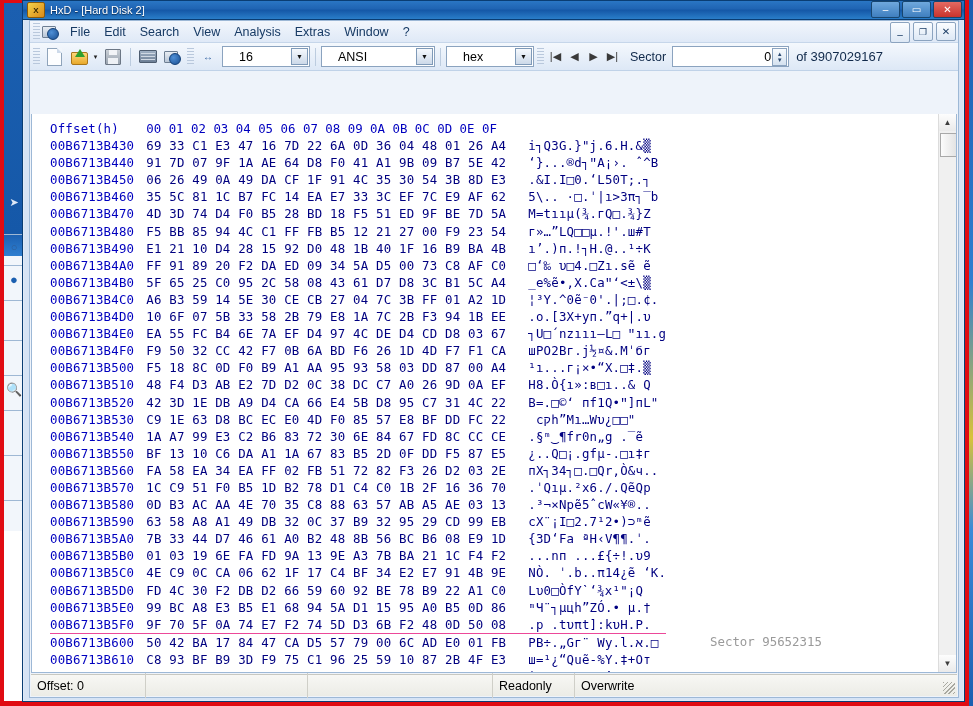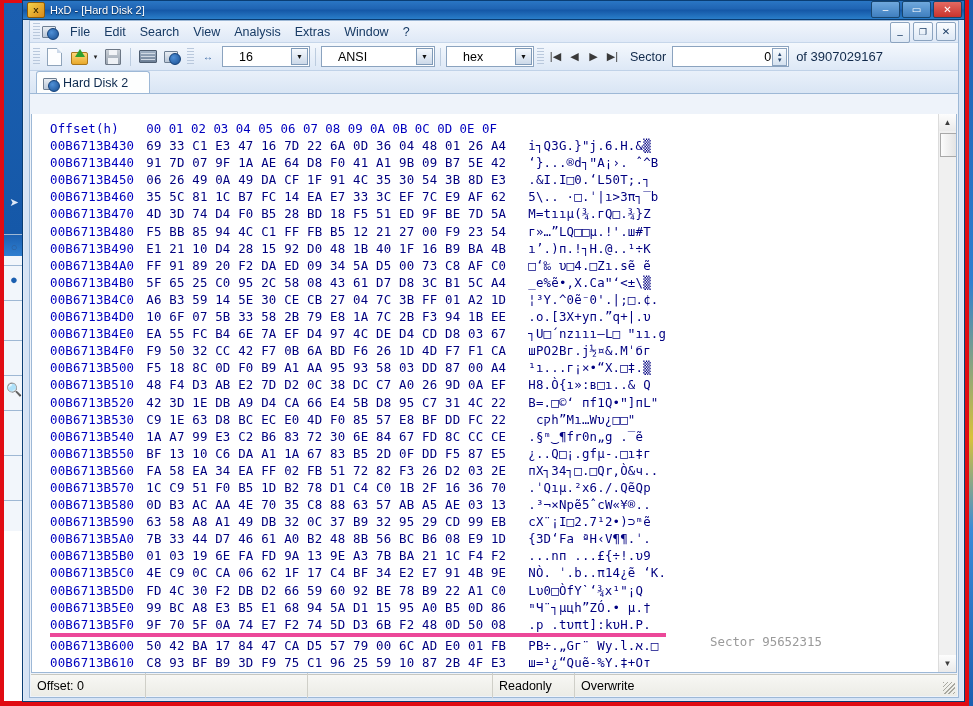--- a/index.html
+++ b/index.html
@@ -93,21 +93,21 @@
      border:1px solid #9db8d6;border-top:none;overflow:hidden;}
   .hexwrap{position:absolute;left:0;top:0;right:17px;bottom:0;background:#fff;overflow:hidden;}
   .hexpad{padding:6px 0 0 18px;}
   table.hex{border-collapse:collapse;font-family:"DejaVu Sans Mono","Liberation Mono",monospace;
      font-size:12.4px;white-space:pre;}
   table.hex td{padding:0;line-height:17.1px;height:17.1px;}
   .c-off{color:#0000bf;padding-right:12px !important;letter-spacing:.2px;margin-left:35px;}
   .c-head{color:#0000bf;margin-top:46px;}
   .c-hex{color:#000080;letter-spacing:.2px;text-align:center;}
   .c-asc{color:#000080;padding-left:22px !important;letter-spacing:.2px;}
-  tr.sector-top td{border-top:4px solid #ec4899;}
+  tr.sector-top td{border-top:1px solid #ec4899;}
   .hdr td{color:#0000bf;}
   .hdr .c-off{color:#0000bf;}
 
   .sector-label{position:absolute;color:#9a9a9a;font-family:"DejaVu Sans Mono","Liberation Mono",monospace;
      font-size:12.4px;}
 
   
   .vscroll{position:absolute;right:0;top:0;width:17px;bottom:0;background:#f0f0f0;border-left:1px solid #dcdcdc;}
   .vs-arrow{width:17px;height:17px;background:linear-gradient(to bottom,#fdfdfd,#eaeaea);
      display:flex;align-items:center;justify-content:center;font-size:8px;color:#3c3c3c;}
@@ -270,30 +270,20 @@
           <div class="spin" style="width:98px;margin-left:6px;">
             <span>0</span>
             <span class="sp">
               <span>▲</span>
               <span>▼</span>
             </span>
           </div>
           <div style="margin-left:7px;color:#10294a;font-size:13px;white-space:nowrap;">of 3907029167</div>
         </div>
 
-        <div class="tabstrip">
-          <div class="tab">
-            <span class="tico">
-              <span class="disk-ico" style="display:inline-block;">
-                <span class="box"></span><span class="disc"></span>
-              </span>
-            </span>
-            <span>Hard Disk 2</span>
-          </div>
-        </div>
 
         <div class="editor">
           <div class="hexwrap">
             <div class="hexpad">
               <table class="hex">
                 <tbody id="hex-body">
                   <tr class="hdr">
                     <td class="c-off">Offset(h)</td>
                     <td class="c-head">00 01 02 03 04 05 06 07 08 09 0A 0B 0C 0D 0E 0F</td>
                     <td class="c-asc"></td>

